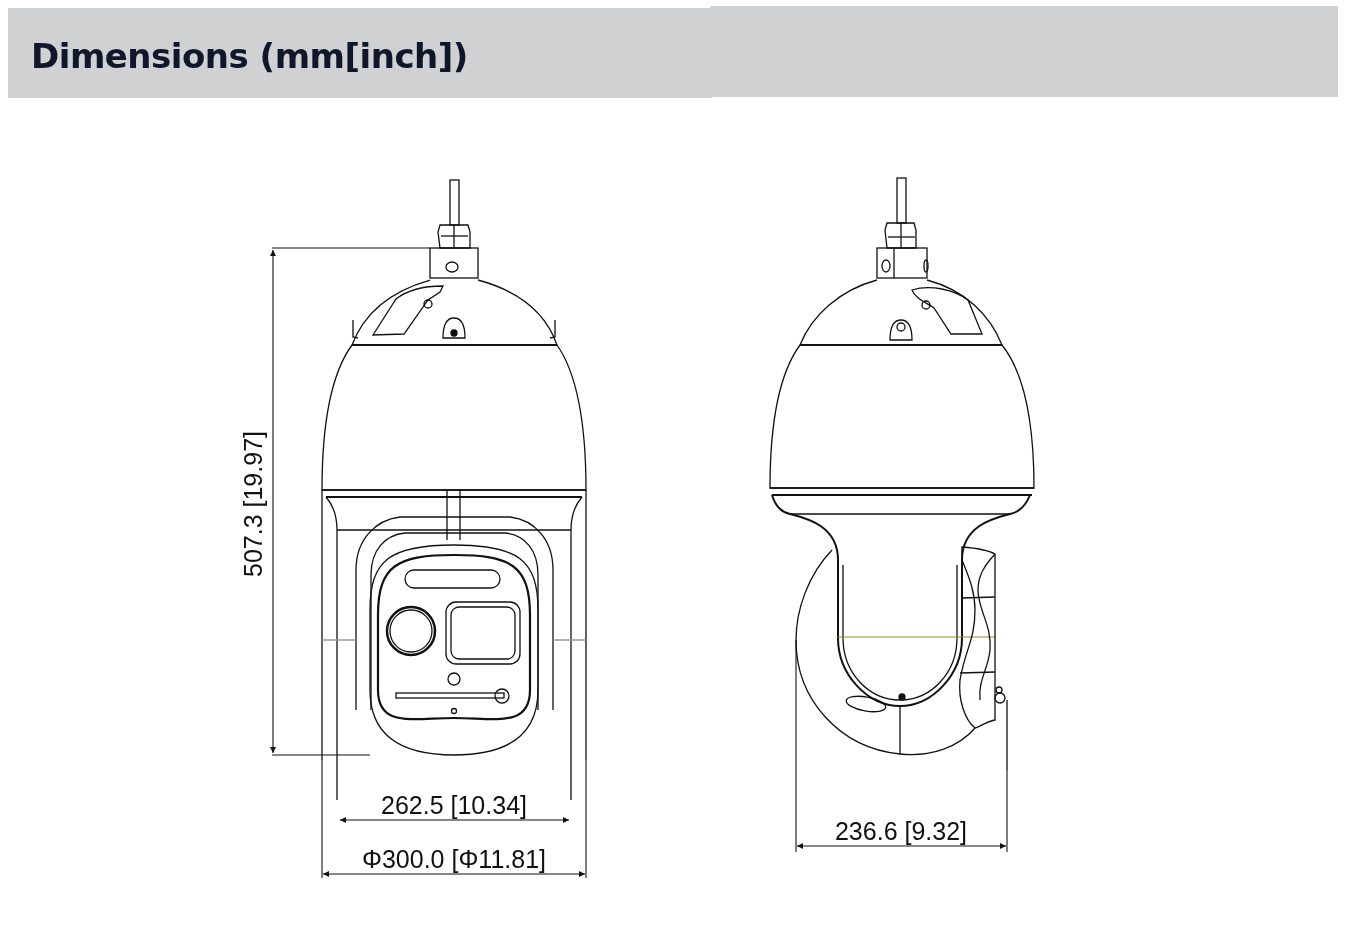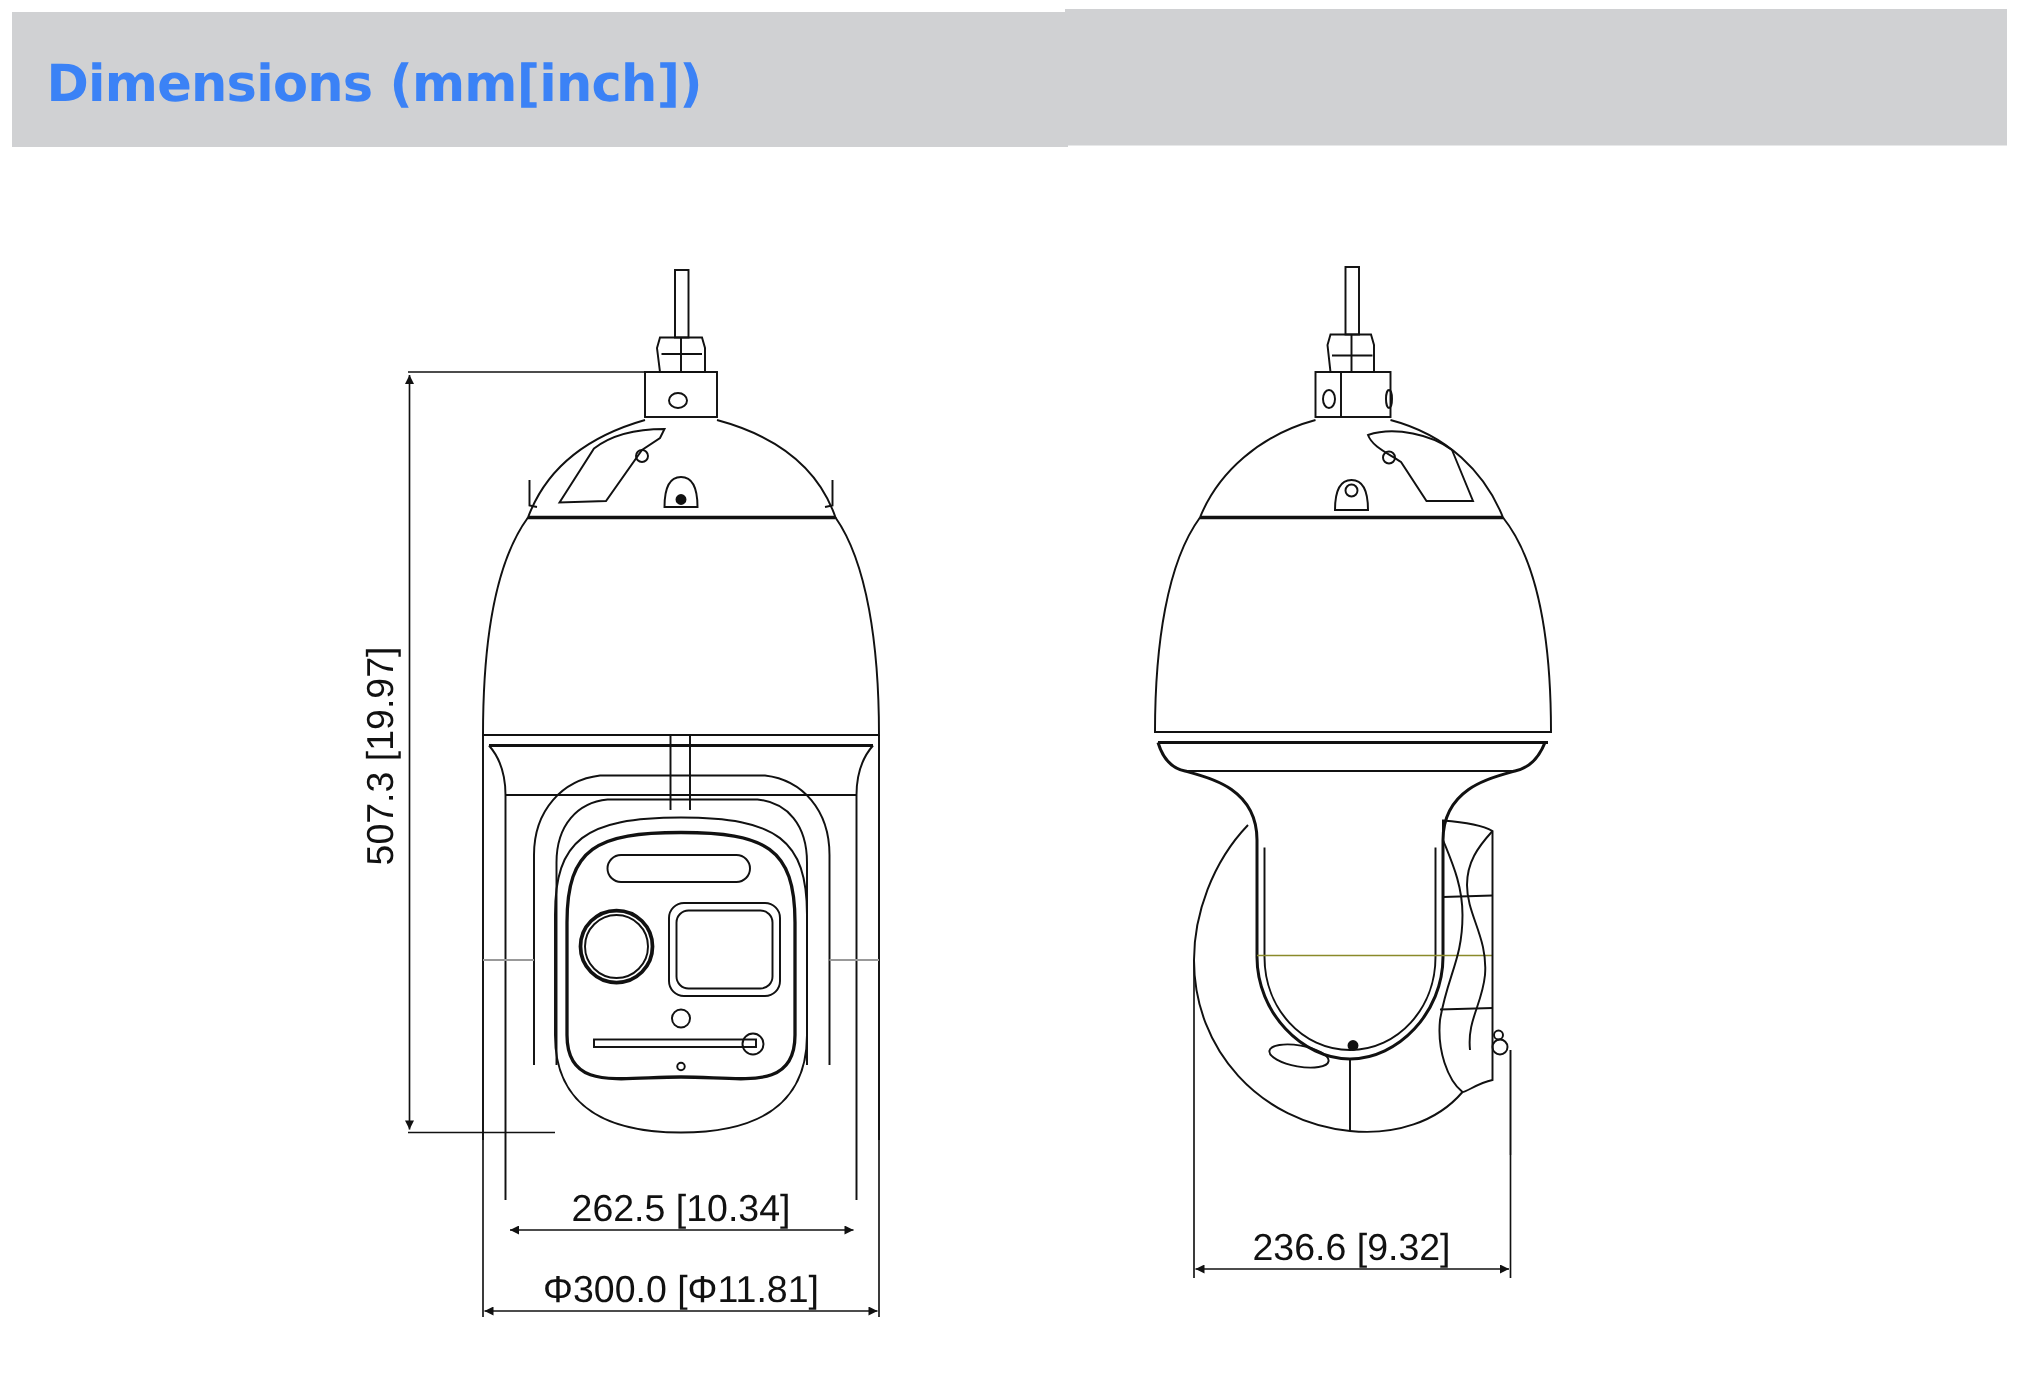--- a/index.html
+++ b/index.html
@@ -1,19 +1,19 @@
 <!DOCTYPE html>
 <html><head>
 <meta charset="utf-8">
 <style>
   html, body { margin:0; padding:0; background:#ffffff; }
   body { width:1361px; height:929px; position:relative; overflow:hidden; font-family:"Liberation Sans", sans-serif; }
   .hdr-left { position:absolute; left:8px; top:8px; width:704px; height:90px; background:#d0d1d3; }
   .hdr-right { position:absolute; left:710px; top:6px; width:628px; height:91px; background:#d0d1d3; }
-  .title { position:absolute; left:31px; top:32px; font-family:"DejaVu Sans", sans-serif; font-weight:bold; font-size:34px; color:#3b82f6; letter-spacing:-0.5px; line-height:48px; white-space:nowrap; }
+  .title { position:absolute; left:31px; top:32px; font-family:"DejaVu Sans", sans-serif; font-weight:bold; font-size:34px; color:#0f172a; letter-spacing:-0.5px; line-height:48px; white-space:nowrap; }
   svg.drawing { position:absolute; left:0; top:0; }
   .dimtxt { font-family:"Liberation Sans", sans-serif; font-size:25px; fill:#111; }
 </style>
 </head>
 <body>
 
 <div class="hdr-left"></div>
 <div class="hdr-right"></div>
 <div class="title">Dimensions (mm[inch])</div>
 

